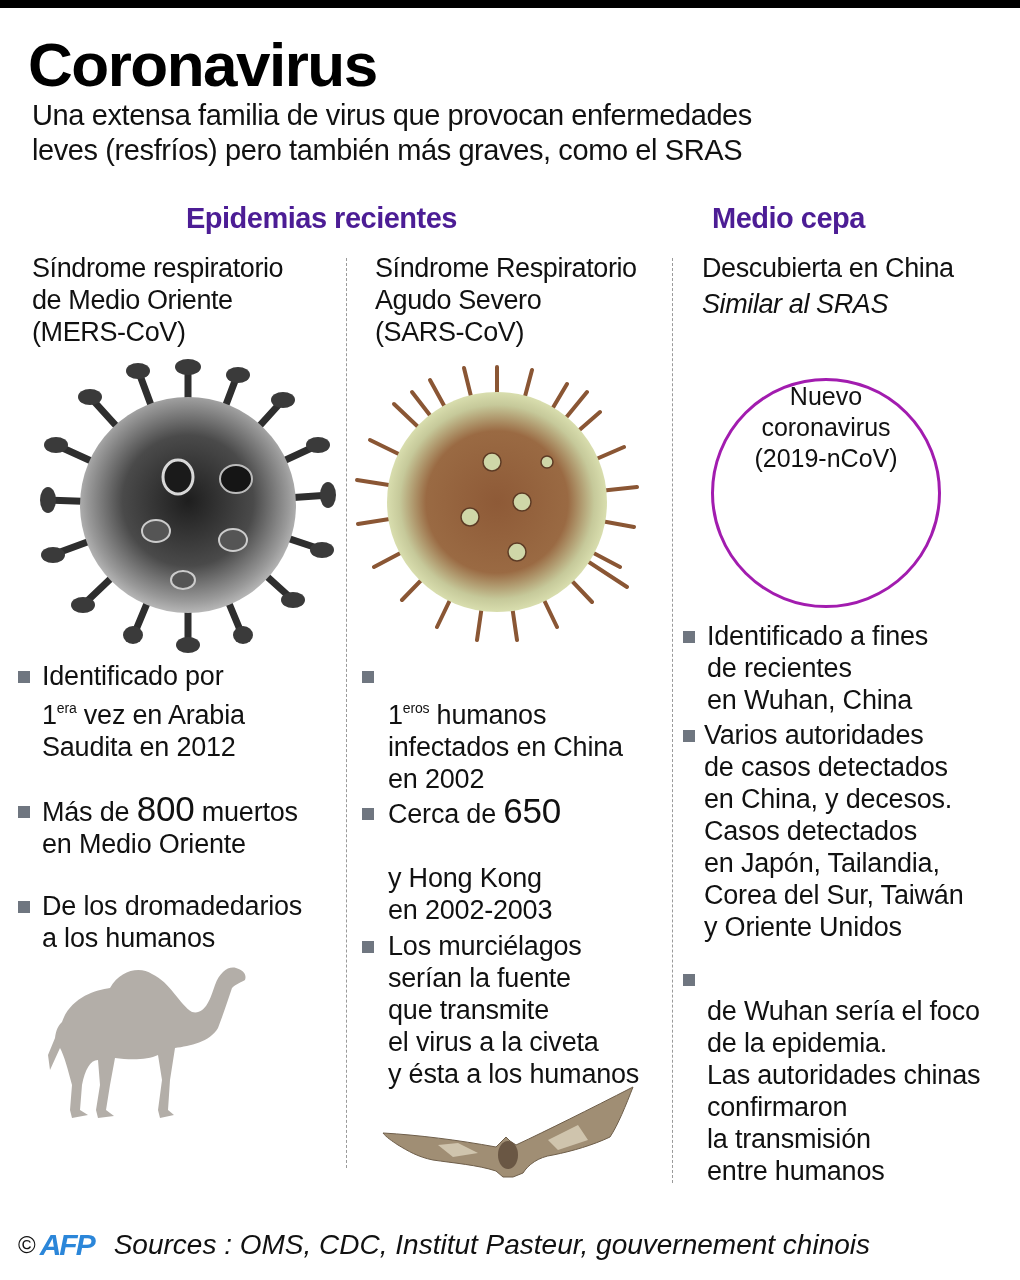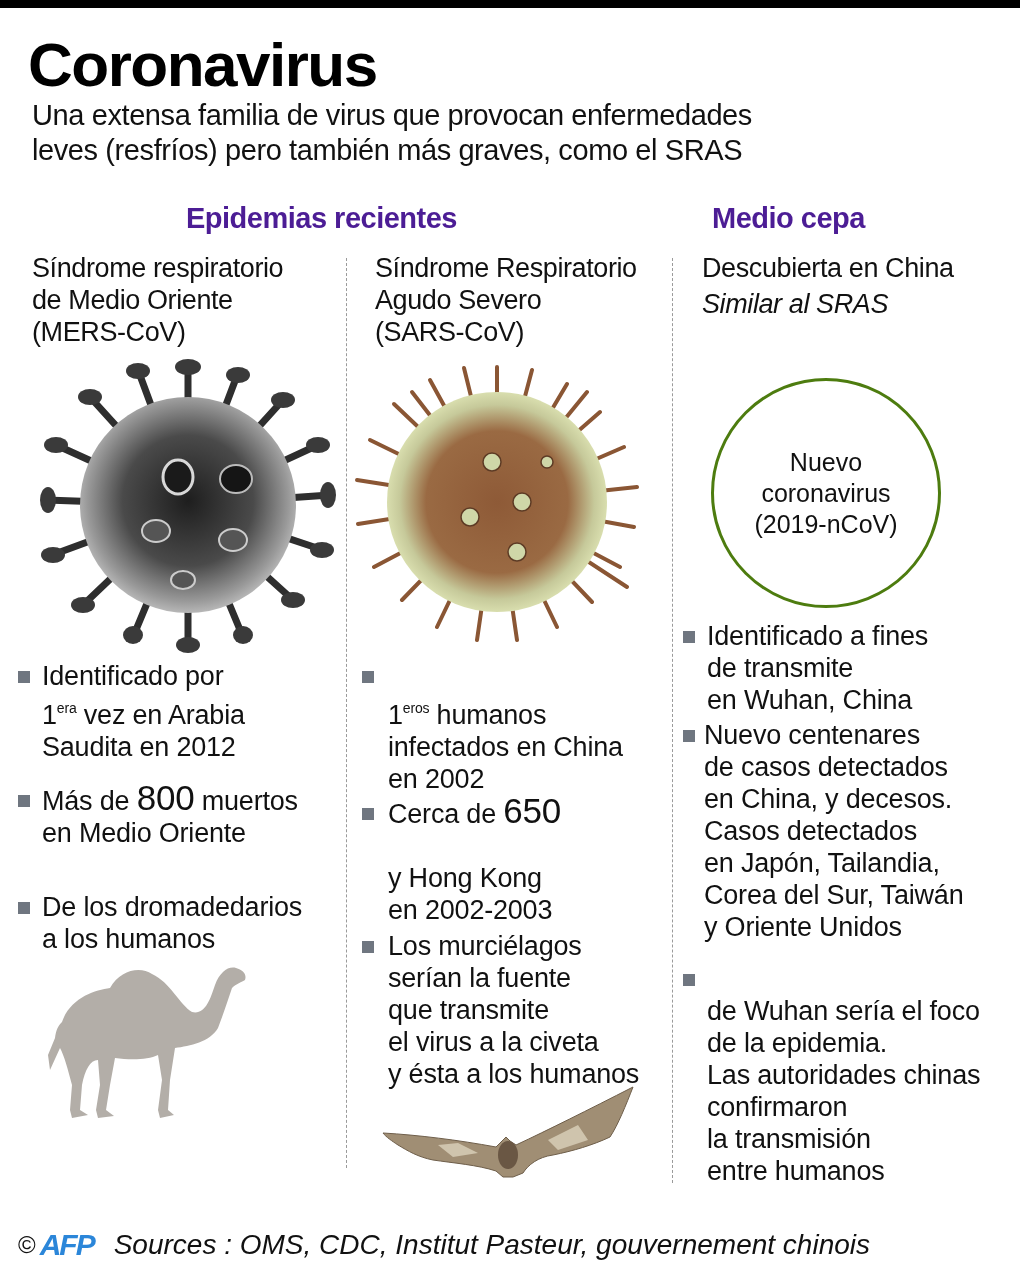--- a/index.html
+++ b/index.html
@@ -20,21 +20,21 @@
 
   .divider { position: absolute; width: 0; border-left: 1.5px dashed #9a9a9a; }
 
   .bullets { position: absolute; list-style: none; }
   .bullets li { position: relative; padding-left: 26px; font-size: 27px; line-height: 32px; color: #111; letter-spacing: -0.2px; }
   .bullets li .sq { position: absolute; left: 0; top: 11px; width: 12px; height: 12px; background: #6f7680; }
   .bullets li sup { font-size: 14px; vertical-align: 11px; }
   .big { font-size: 35px; }
 
   .virus { position: absolute; }
-  .circle { position: absolute; left: 711px; top: 378px; width: 230px; height: 230px; border-radius: 50%; border: 3px solid #4d7c0f; display: flex; flex-direction: column; align-items: center; justify-content: center; }
+  .circle { position: absolute; left: 711px; top: 378px; width: 230px; height: 230px; border-radius: 50%; border: 3px solid #a21caf; display: flex; flex-direction: column; align-items: center; }
   .circle span { display: block; font-size: 25px; line-height: 31px; text-align: center; color: #111; }
 
   .footer { position: absolute; left: 18px; top: 1228px; display: flex; align-items: center; height: 34px; }
   .copy { font-size: 24px; color: #111; margin-right: 4px; }
   .afp { font-style: italic; font-weight: bold; font-size: 30px; color: #2b86d9; letter-spacing: -2px; margin-right: 20px; }
   .sources { font-style: italic; font-size: 28px; color: #111; }
 </style>
 </head>
 <body>
 
@@ -173,26 +173,26 @@
   <span>(2019-nCoV)</span>
 </div>
 
 <ul class="bullets" style="left:18px; top:660px; width:320px;">
   <li style="padding-left:24px;">
     <span class="sq"></span>
     <span>Identificado por</span><br>
     <span>1</span><sup>era</sup><span> vez en Arabia</span><br>
     <span>Saudita en 2012</span>
   </li>
-  <li style="padding-left:24px; margin-top:19px;">
+  <li style="padding-left:24px; margin-top:30px;">
     <span class="sq" style="top:13px;"></span>
     <span>Más de </span><span class="big">800</span><span> muertos</span><br>
     <span>en Medio Oriente</span>
   </li>
-  <li style="padding-left:24px; margin-top:42px;">
+  <li style="padding-left:24px; margin-top:30px;">
     <span class="sq"></span>
     <span>De los dromadedarios</span><br>
     <span>a los humanos</span>
   </li>
 </ul>
 
 <svg style="position:absolute; left:40px; top:960px;" width="210" height="165" viewBox="0 0 210 165">
   <path fill="#b3aea8" d="M22,62 C30,38 55,30 70,28 C80,10 100,6 112,14 C130,22 140,45 152,52 C165,55 170,40 175,25 C180,12 188,6 196,8 C203,10 207,14 205,20 C202,22 196,24 192,28 C188,40 183,55 178,68 C170,82 150,86 135,88 L130,120 L128,150 L134,155 L120,158 L118,150 L122,120 L118,95 C108,100 90,100 75,98 L70,125 L66,150 L74,156 L58,158 L56,150 L60,125 L58,100 C50,100 45,110 42,125 L40,150 L48,155 L32,158 L30,150 L32,125 C28,110 24,95 20,88 L10,110 L8,95 L15,78 C16,70 18,66 22,62 Z"></path>
 </svg>
 
@@ -224,26 +224,26 @@
 <svg style="position:absolute; left:378px; top:1085px;" width="260" height="95" viewBox="0 0 260 95">
   <path fill="#a08e74" stroke="#6e5e4a" stroke-width="1" d="M5,48 C40,50 80,55 118,62 L124,56 L128,52 L132,56 L138,60 C170,45 210,25 255,2 C248,20 240,40 232,52 C215,60 195,66 175,70 C160,72 150,80 145,88 L135,92 L125,92 L118,86 C100,80 75,78 55,75 C40,72 30,66 20,60 C14,56 8,52 5,48 Z"></path>
   <path fill="#cfc4ad" d="M60,60 L80,58 L100,68 L75,72 Z M170,55 L200,40 L210,55 L180,65 Z"></path>
   <ellipse cx="130" cy="70" rx="10" ry="14" fill="#6a5744"></ellipse>
 </svg>
 
 <ul class="bullets" style="left:683px; top:620px; width:330px;">
   <li style="padding-left:24px;">
     <span class="sq"></span>
     <span>Identificado a fines</span><br>
-    <span>de transmite</span><br>
+    <span>de recientes</span><br>
     <span>en Wuhan, China</span>
   </li>
   <li style="padding-left:21px; margin-top:3px;">
     <span class="sq"></span>
-    <span>Nuevo centenares</span><br>
+    <span>Varios autoridades</span><br>
     <span>de casos detectados</span><br>
     <span>en China, y decesos.</span><br>
     <span>Casos detectados</span><br>
     <span>en Japón, Tailandia,</span><br>
     <span>Corea del Sur, Taiwán</span><br>
     <span>y Oriente Unidos</span>
   </li>
   <li style="padding-left:24px; margin-top:20px;">
     <span class="sq"></span>
     <br>

